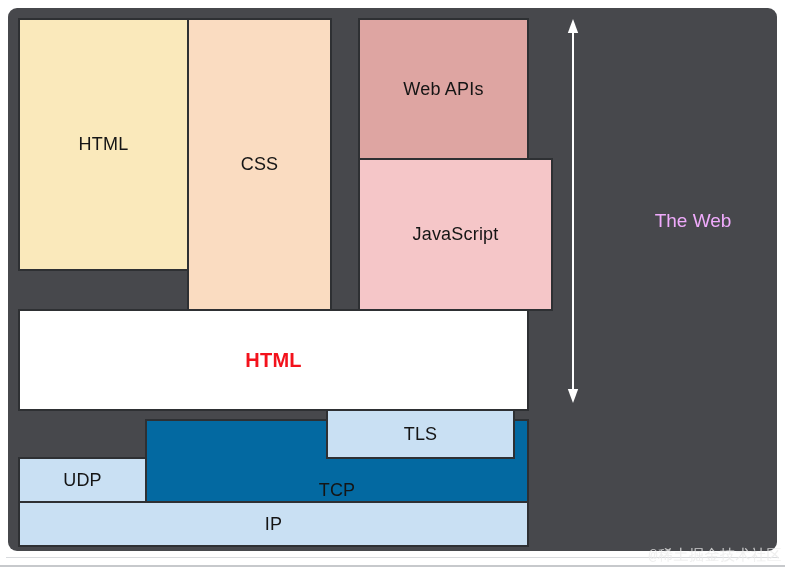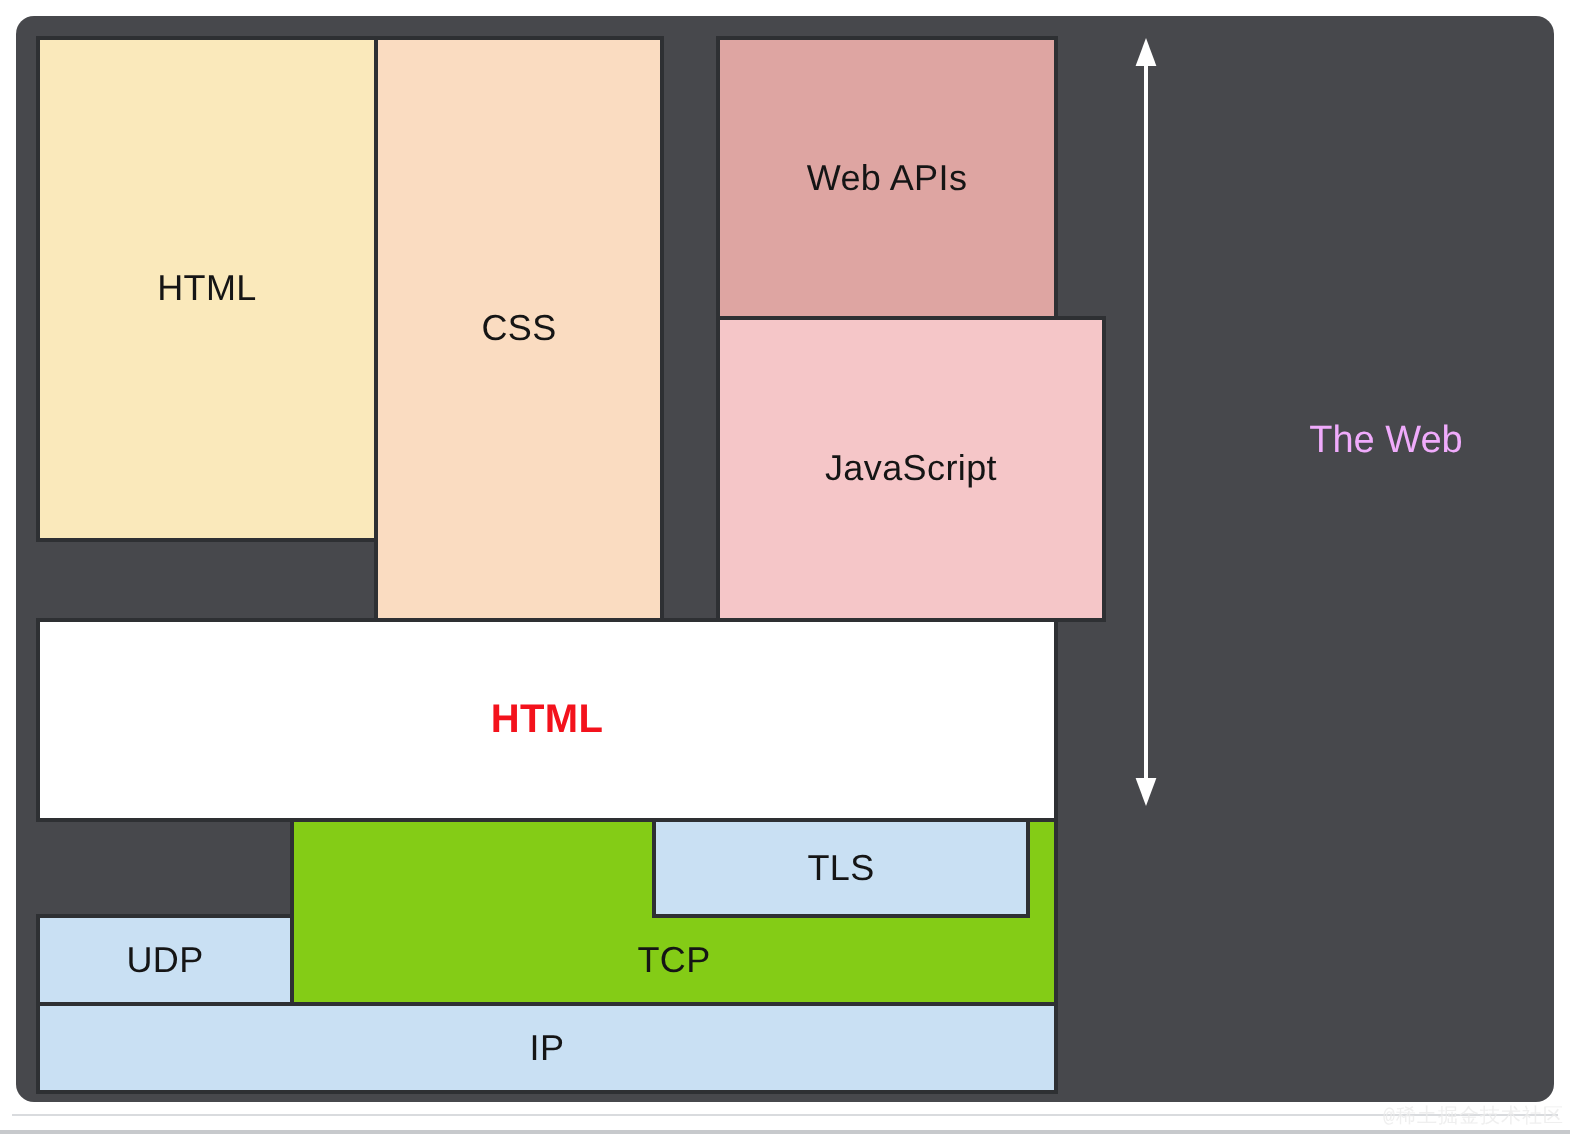--- a/index.html
+++ b/index.html
@@ -60,21 +60,21 @@
 
   .v-arrow {
     position: absolute;
     left: 557px; top: 11px;
     width: 16px; height: 384px;
   }
 
   .watermark {
     position: absolute;
     right: 3px; bottom: 2px;
-    font-size: 10px;
+    font-size: 15px;
     color: rgba(235, 235, 235, 0.82);
     letter-spacing: 0.5px;
     z-index: 5;
     font-family: Liberation Mono, monospace;
   }
 
   .bottom-divider {
     position: absolute;
     left: 6px; right: 6px; bottom: 9px;
     height: 1px;
@@ -107,21 +107,21 @@
     </div>
 
     <div class="box b-javascript" style="background: rgb(245, 198, 200);">
       <span class="lbl">JavaScript</span>
     </div>
 
     <div class="box b-http" style="background: rgb(255, 255, 255);">
       <span class="lbl" style="color: rgb(243, 18, 28);">HTML</span>
     </div>
 
-    <div class="box b-tcp" style="background: #84cc16;">
+    <div class="box b-tcp" style="background: #0369a1; margin-top: 10px;">
       <span class="lbl">TCP</span>
     </div>
 
 
     <div class="box b-tls" style="background: rgb(201, 224, 243);">
       <span class="lbl">TLS</span>
     </div>
 
     <div class="box b-ip" style="background: rgb(201, 224, 243);">
       <span class="lbl">IP</span>

